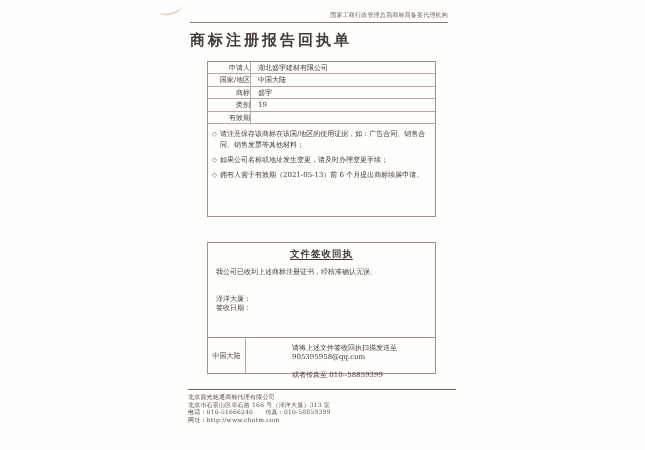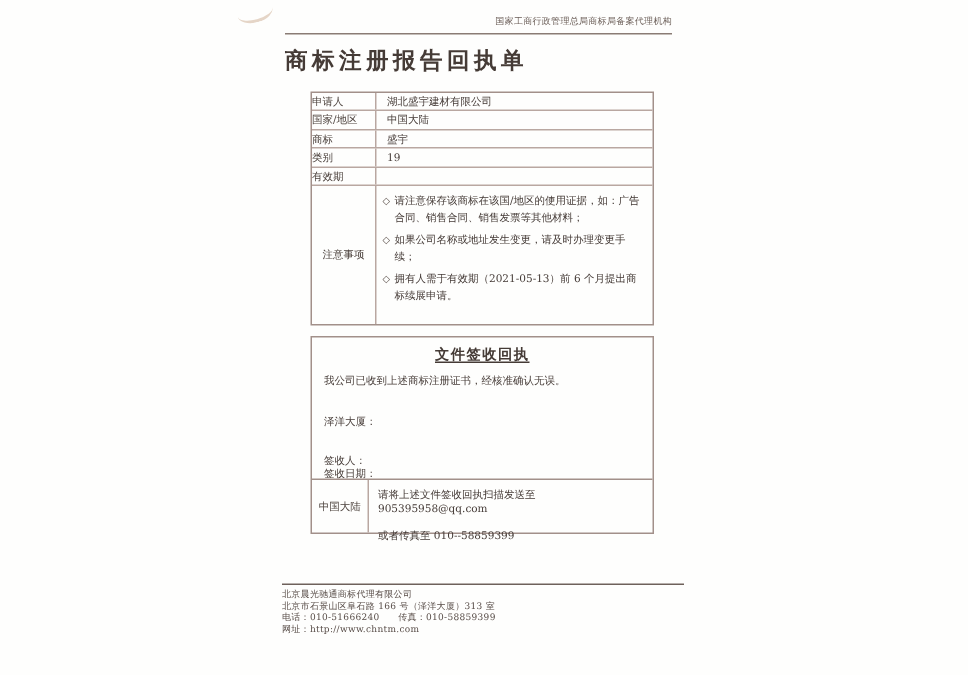--- a/index.html
+++ b/index.html
@@ -22,38 +22,38 @@
     position:absolute;left:190px;top:31px;width:258px;margin:0;text-align:left;
     font-size:15px;font-weight:700;letter-spacing:3px;color:#453b36;
   }
   .tbl{
     position:absolute;left:207px;width:229px;border:1px solid #a2908a;
     box-sizing:border-box;font-size:7px;background:transparent;
   }
   .tbl1{top:61px;height:156px;display:flex;flex-direction:column;}
   .trow{display:flex;border-bottom:1px solid #b9a7a1;}
   .tbl1 .info-row{height:12.4px;line-height:12.4px;flex:0 0 auto;box-sizing:border-box;}
-  .lc{width:42px;flex-shrink:0;border-right:1px solid #b9a7a1;text-align:left;color:#4c423d;}
+  .lc{width:42px;flex-shrink:0;border-right:1px solid #b9a7a1;text-align:right;color:#4c423d;}
   .vc{flex:1;padding-left:7px;color:#443a36;}
   .notes{flex:1;border-bottom:none;}
   .notes .lc{display:flex;align-items:center;justify-content:center;}
   .notes-list{padding:5px 5px 3px 4px;}
   .note-item{display:flex;line-height:11.3px;margin-bottom:3.5px;}
   .bullet{margin-right:3px;font-size:6.5px;color:#5a4f4a;}
-  .tbl2{top:224px;height:132px;}
+  .tbl2{top:242px;height:132px;}
   .rtitle{text-align:center;margin-top:5px;font-size:9.5px;font-weight:700;letter-spacing:1px;
     text-decoration:underline;text-underline-offset:2px;color:#453b36;}
   .confirm{margin:6px 8px 0 8px;font-family:Liberation Serif, serif;}
   .stamp{margin:17px 0 0 8px;}
   .signer{margin:17px 0 0 8px;line-height:8.5px;}
   .sdate{margin:0 0 0 8px;line-height:8.5px;}
   .remark{position:absolute;left:0;right:0;bottom:0;height:36px;box-sizing:border-box;
     border-top:1px solid #a2908a;display:flex;border-bottom:none;}
   .remark .lc{width:37px;display:flex;align-items:center;justify-content:center;}
-  .remark-vc{padding:5px 3px 0 6px;}
+  .remark-vc{padding:5px 3px 0 6px;margin-left:40px;}
   .r2{margin-top:8.5px;}
   .footer{
     position:absolute;left:188px;top:389px;width:268px;
     border-top:1px solid #6e615b;padding-top:3px;
     font-size:6px;line-height:7.6px;color:#584d48;letter-spacing:0.2px;
   }
 </style>
 </head>
 <body>
 
@@ -81,21 +81,20 @@
       <div class="vc">盛宇</div>
     </div>
     <div class="trow info-row">
       <div class="lc">类别</div>
       <div class="vc">19</div>
     </div>
     <div class="trow info-row">
       <div class="lc">有效期</div>
     </div>
     <div class="trow notes">
-      <div class="lc">注意事项</div>
       <div class="vc notes-list">
         <div class="note-item">
           <span class="bullet">◇</span>
           <span>请注意保存该商标在该国/地区的使用证据，如：广告合同、销售合同、销售发票等其他材料；</span>
         </div>
         <div class="note-item">
           <span class="bullet">◇</span>
           <span>如果公司名称或地址发生变更，请及时办理变更手续；</span>
         </div>
         <div class="note-item">
@@ -104,21 +103,20 @@
         </div>
       </div>
     </div>
   </div>
 
   <div class="tbl tbl2">
     <div class="sig-area">
       <div class="rtitle">文件签收回执</div>
       <div class="confirm">我公司已收到上述商标注册证书，经核准确认无误。</div>
       <div class="stamp">泽洋大厦：</div>
-      <div class="signer">签收人：</div>
       <div class="sdate">签收日期：</div>
     </div>
     <div class="trow remark">
       <div class="lc">中国大陆</div>
       <div class="vc remark-vc">
         <div>请将上述文件签收回执扫描发送至 905395958@qq.com</div>
         <div class="r2">或者传真至 010--58859399</div>
       </div>
     </div>
   </div>

